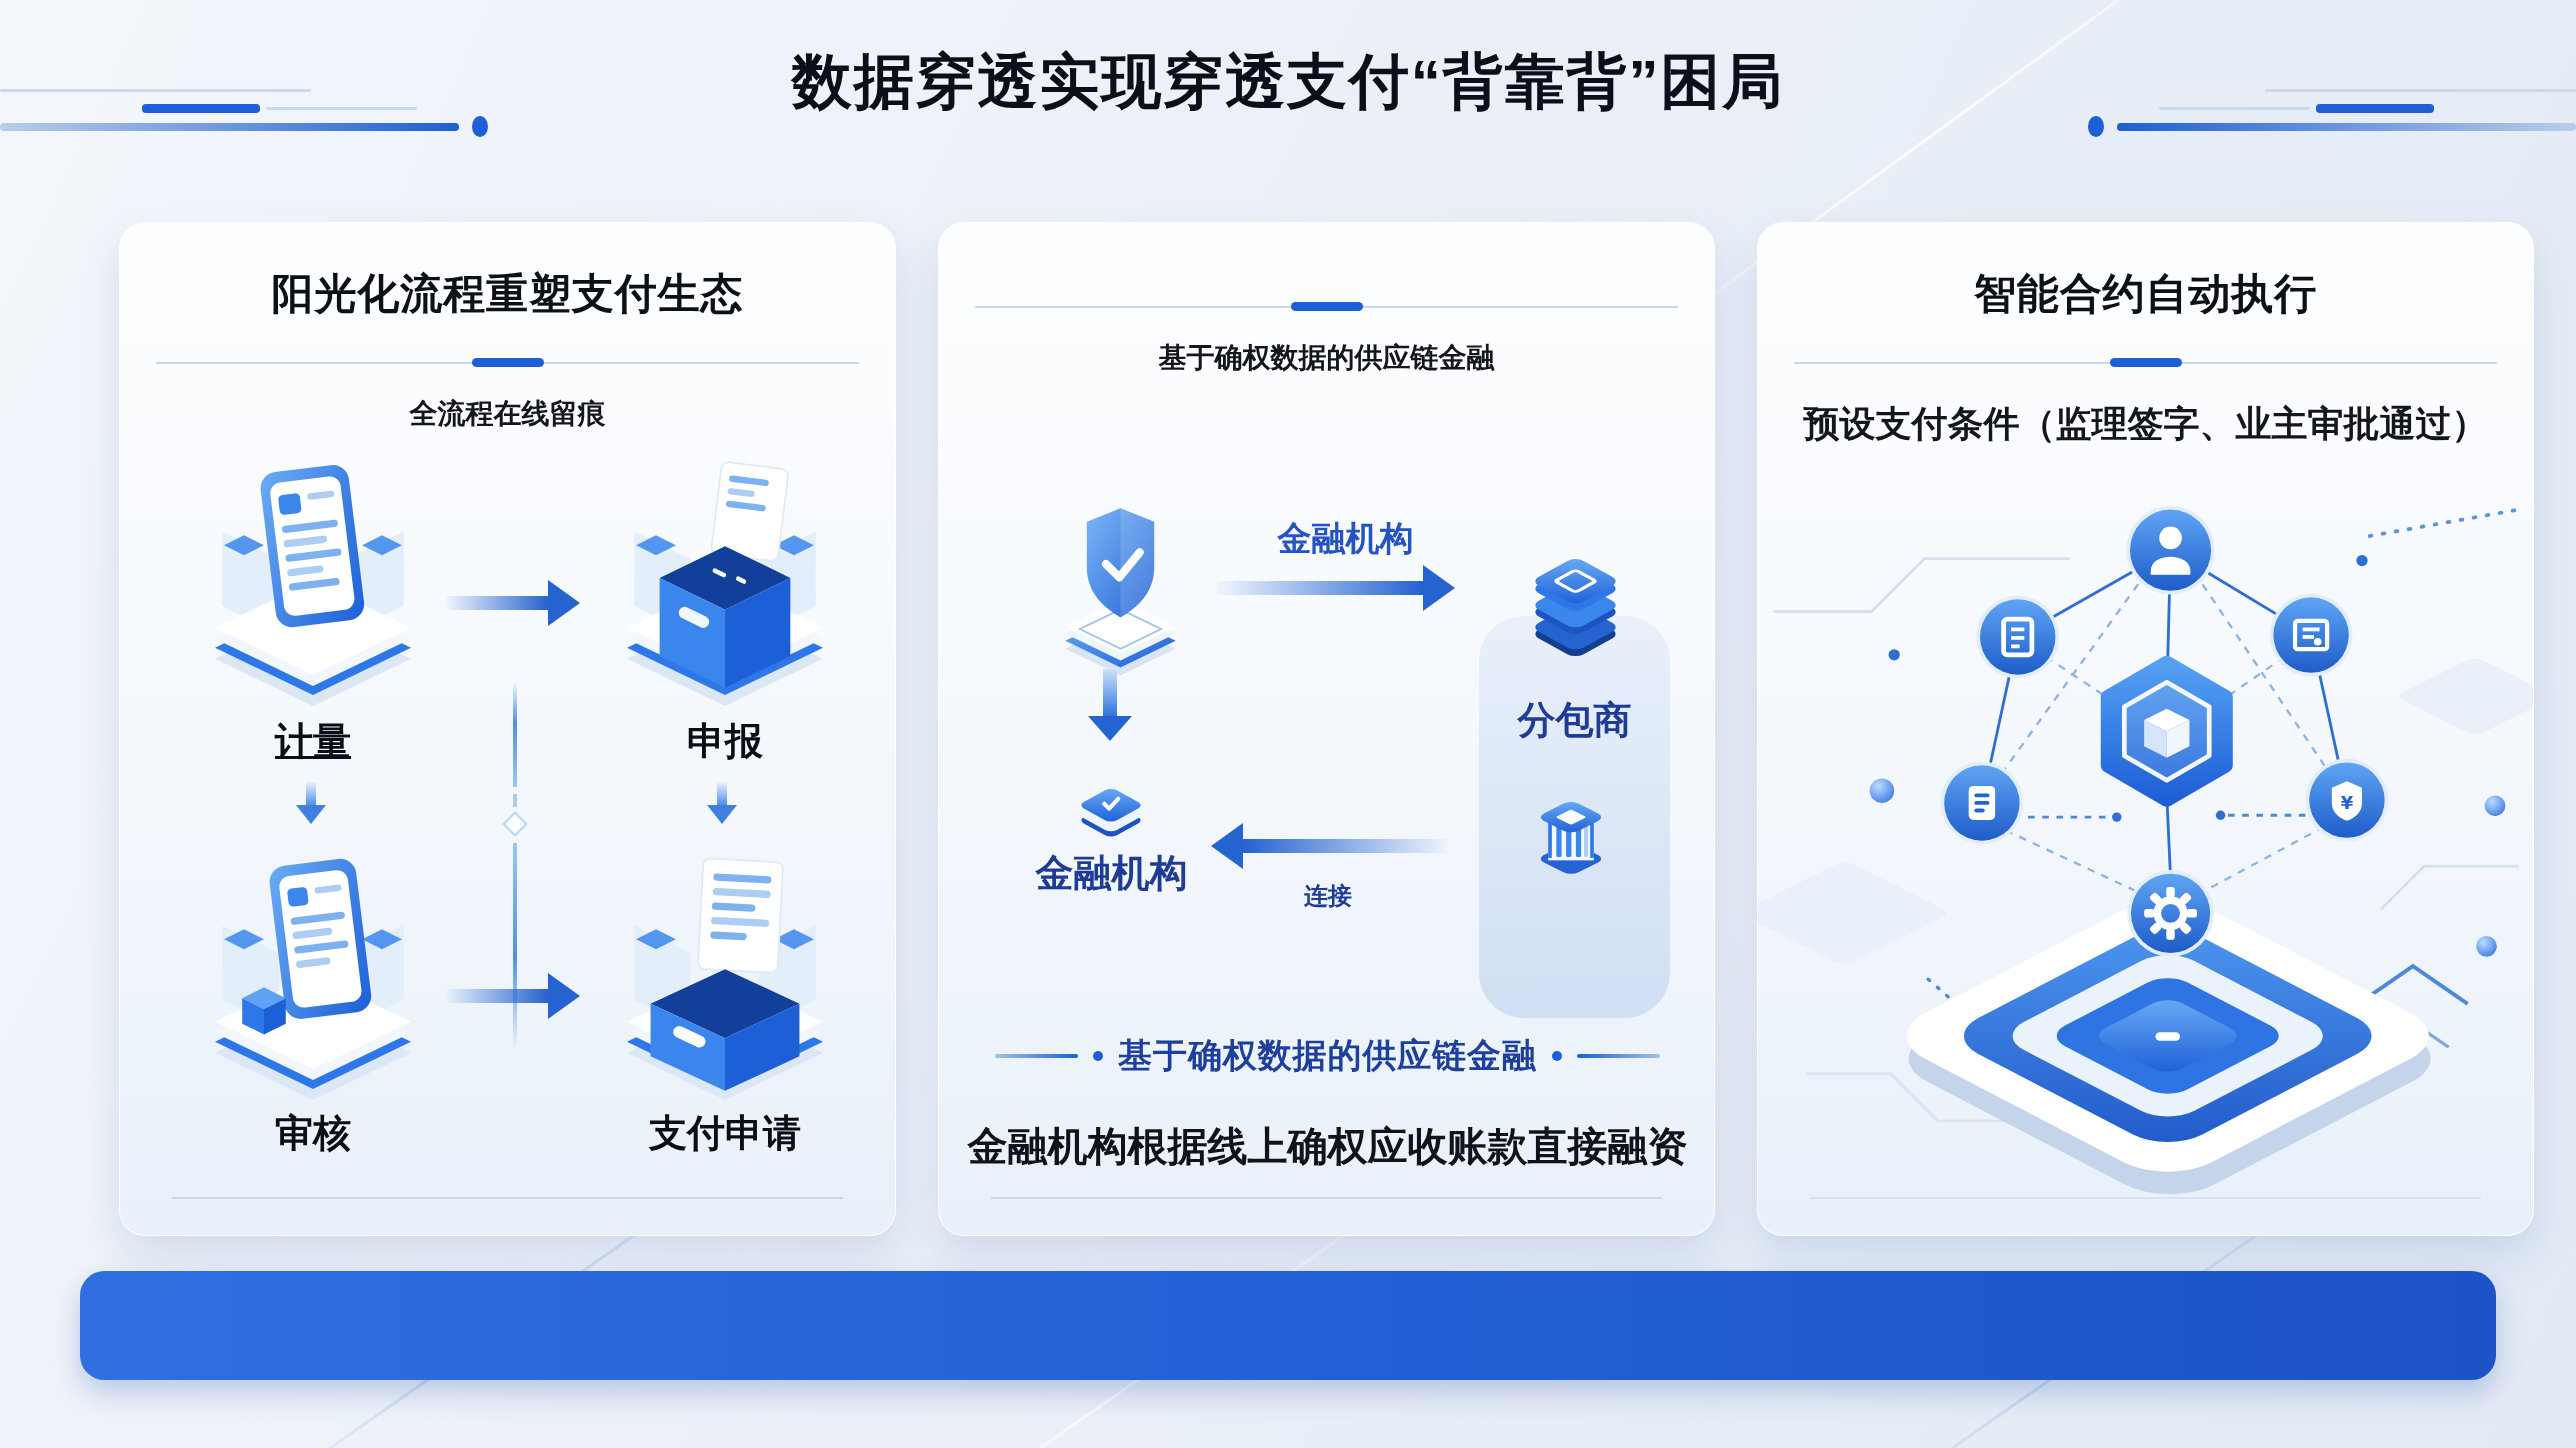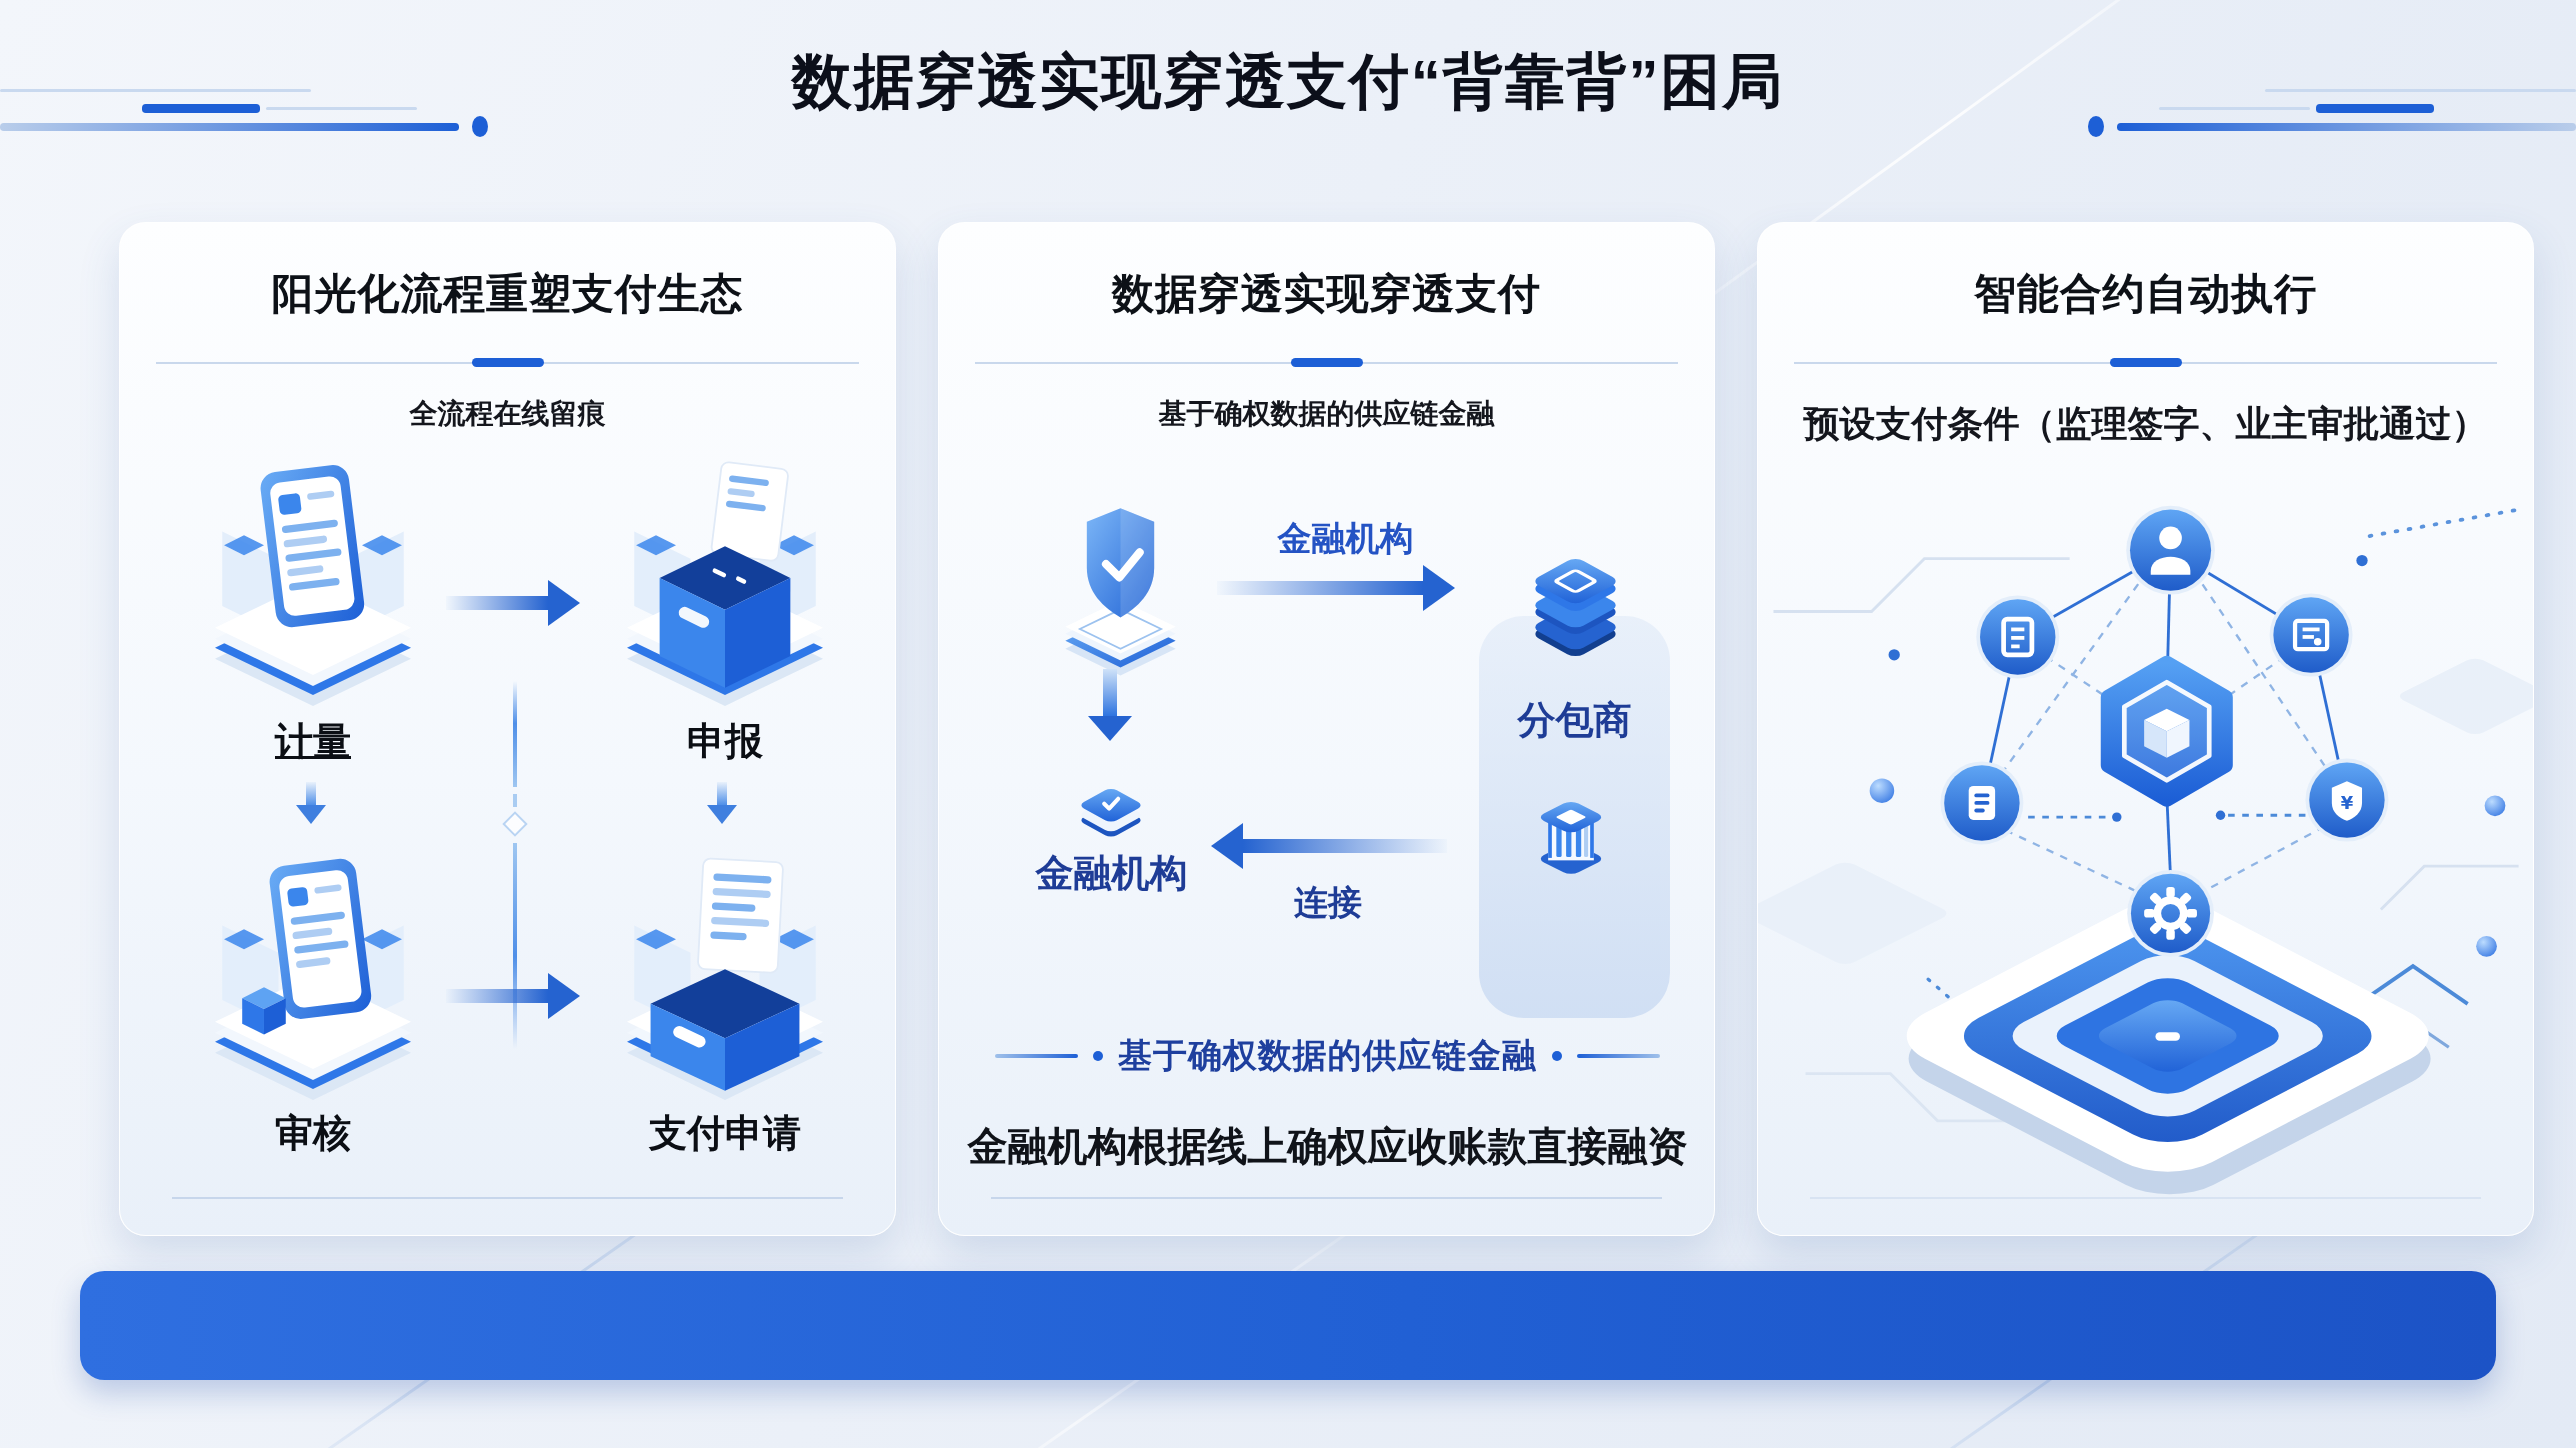--- a/index.html
+++ b/index.html
@@ -57,21 +57,21 @@
   .vdiv .dash{position:absolute;top:113px;left:0;width:3.8px;height:13.2px;background:#a9ccf2;}
   .vdiv .diamond{position:absolute;top:134px;left:-7.5px;width:14px;height:14px;border:2.8px solid #b9d4f3;background:rgba(255,255,255,.7);transform:rotate(45deg);}
   .vdiv .seg2{position:absolute;top:162px;left:0;width:3.8px;height:206px;background:linear-gradient(180deg,#9ec6f1,#4f8fe8 55%,rgba(79,143,232,0));}
   
   .flow2{position:absolute;left:0;top:274px;width:777px;height:528px;}
   .panel{position:absolute;left:540px;top:119px;width:191px;height:402px;border-radius:45px;
     background:linear-gradient(180deg,rgba(221,232,247,.55),rgba(201,218,242,.8));}
   .flow-label{position:absolute;text-align:center;font-weight:800;color:#1e3c96;}
   .lbl-top{color:#2453c4;font-size:34px;}
   .lbl-40{font-size:38px;}
-  .lbl-36{font-size:34px;text-align:center;}
+  .lbl-36{font-size:24px;text-align:center;}
   .f2-icon{position:absolute;}
   
   .c2-footer{position:absolute;left:0;top:810px;width:777px;text-align:center;}
   .headline-row{display:flex;align-items:center;justify-content:center;gap:15px;}
   .headline-row .ln{width:83px;height:4.7px;border-radius:2.8px;background:linear-gradient(90deg,#9fc0ea,#1d5fd6);}
   .headline-row .ln.r{background:linear-gradient(270deg,#9fc0ea,#1d5fd6);}
   .headline-row .dt{width:10.4px;height:10.4px;border-radius:50%;background:#1d5fd6;}
   .headline-txt{font-size:34px;font-weight:900;color:#1e3f9e;letter-spacing:0.9px;}
   .c2-desc{margin-top:40px;font-size:40px;font-weight:700;color:#101319;}
   
@@ -255,21 +255,20 @@
         <span class="shaft" style="width:102px;"></span>
         <span class="head"></span>
       </div>
       <div class="step-label" style="left:61px;top:649px;">审核</div>
       <div class="step-label" style="left:473px;top:649px;">支付申请</div>
     </div>
     <div class="footline"></div>
   </section>
 
   <section class="card">
-    <h2>数据穿透实现穿透支付</h2>
     <div class="divider">
           <span class="chip"></span>
         </div>
     <p class="subtitle">基于确权数据的供应链金融</p>
 
     <div class="flow2">
       <div class="panel"></div>
 
       <svg class="f2-icon" style="left:106px;top:1.9px;width:151px;" viewBox="0 0 260 310">
         <polygon points="130,212 225,258 130,304 35,258" fill="#d7e5f6"></polygon>

